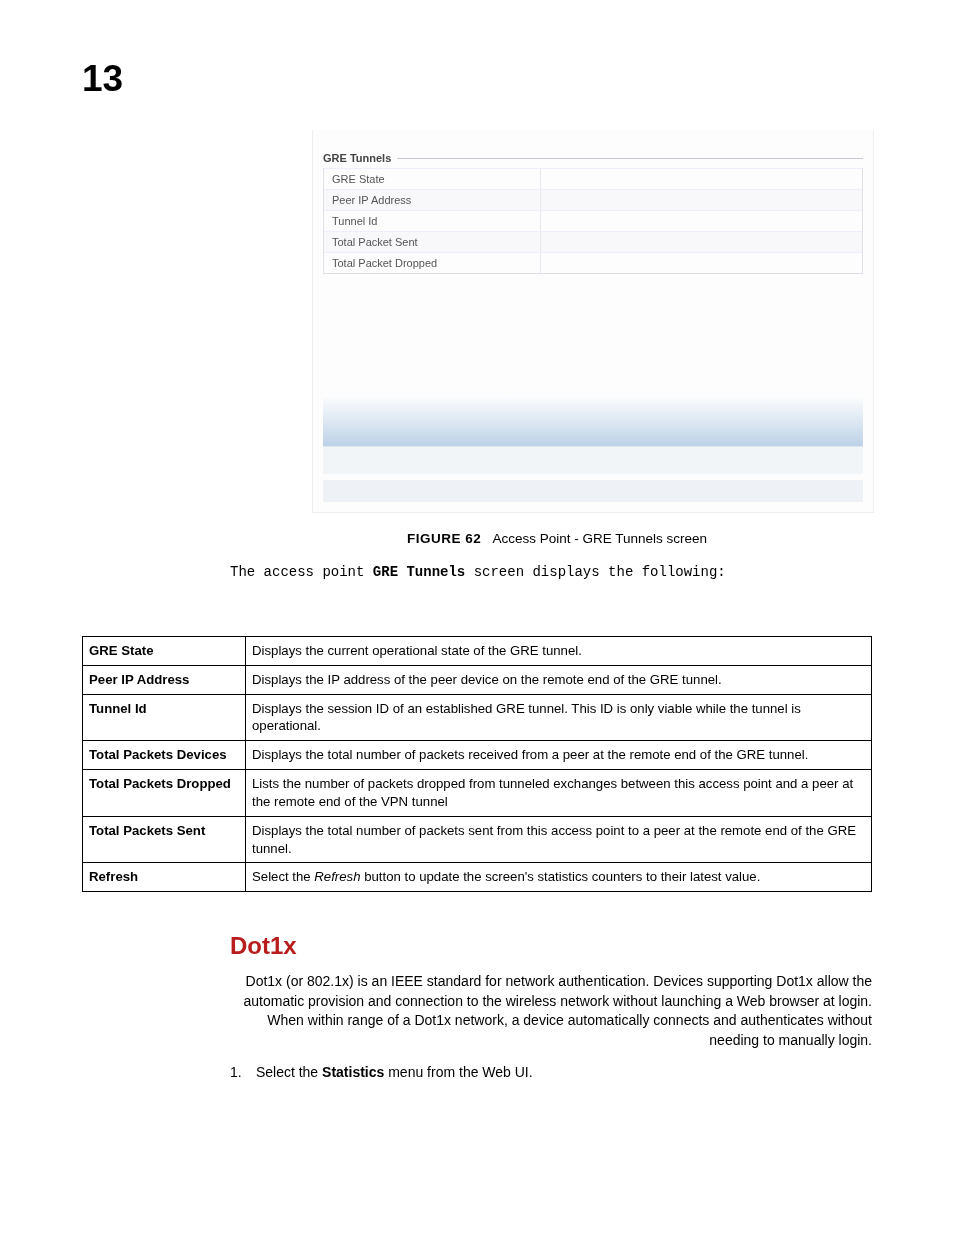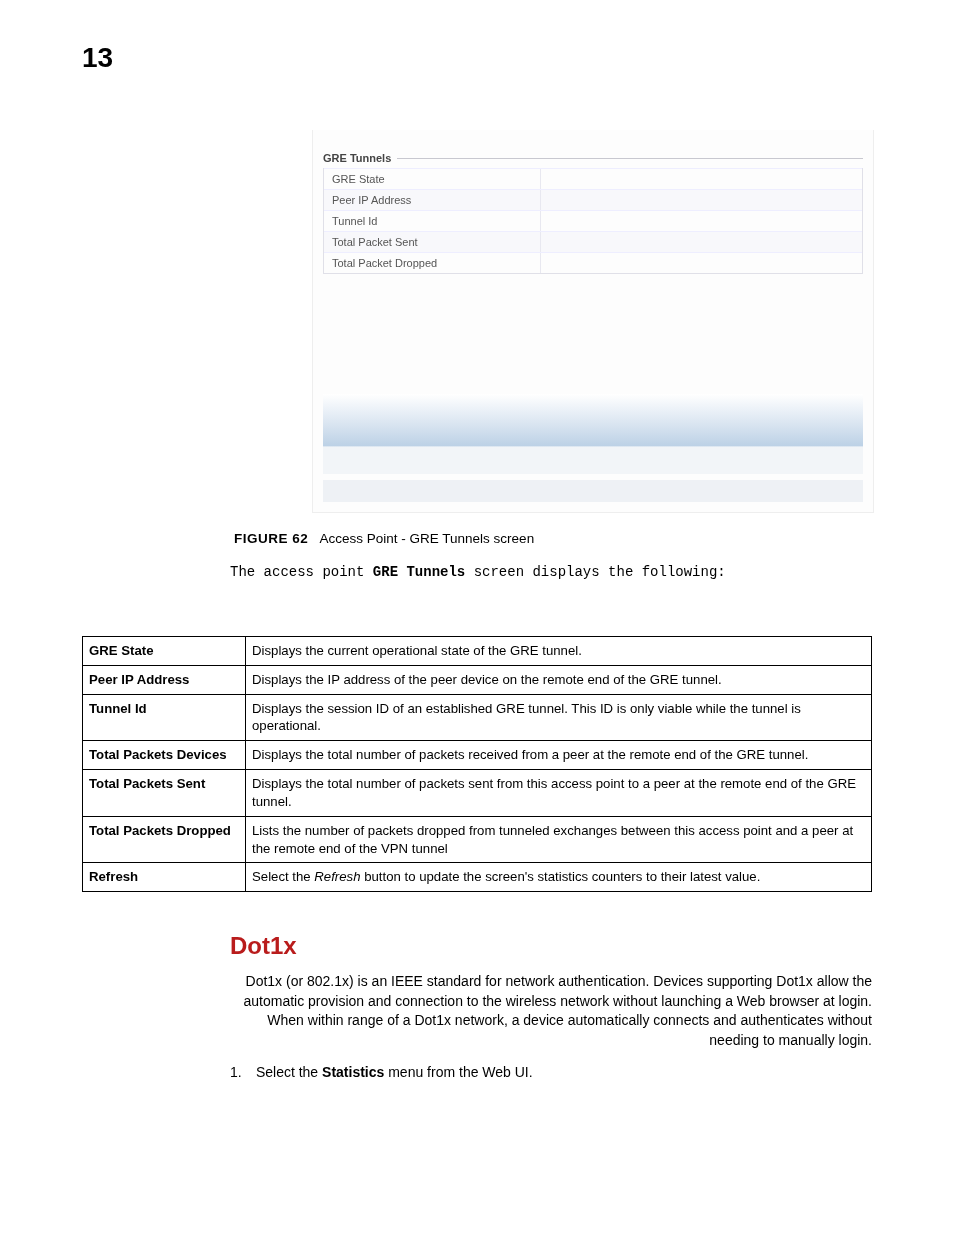--- a/index.html
+++ b/index.html
@@ -7,23 +7,23 @@
     padding: 0;
     background: #ffffff;
     font-family: Arial, Helvetica, sans-serif;
     width: 954px;
     height: 1235px;
     position: relative;
     color: #000;
   }
   .page-number {
     position: absolute;
-    top: 42px;
+    top: 58px;
     left: 82px;
-    font-size: 28px;
+    font-size: 37px;
     font-weight: bold;
   }
   .content-offset {
     position: absolute;
     left: 230px;
     top: 130px;
     width: 642px;
   }
   .screenshot-panel {
     width: 560px;
@@ -70,21 +70,22 @@
     background: linear-gradient(to bottom, #ffffff 0%, #d7e3f0 40%, #bcd1e6 65%, #f2f5f8 66%, #f2f5f8 100%);
   }
   .gradient-foot {
     margin: 0 10px 10px 10px;
     height: 22px;
     background: #eef1f5;
   }
   .figure-caption {
     margin-top: 18px;
     font-size: 13.5px;
-    margin-left: 4px;
+    margin-left: 12px;
+    text-align: center;
   }
   .figure-caption .fig-label { font-weight: bold; letter-spacing: 0.5px;}
   .intro-text {
     margin-top: 18px;
     font-size: 14px;
     font-family: Liberation Mono, monospace;
   }
   .def-table {
     position: absolute;
     left: 82px;
@@ -191,26 +192,26 @@
   </tr>
   <tr>
     <td class="term">Tunnel Id</td>
     <td>Displays the session ID of an established GRE tunnel. This ID is only viable while the tunnel is operational.</td>
   </tr>
   <tr>
     <td class="term">Total Packets Devices</td>
     <td>Displays the total number of packets received from a peer at the remote end of the GRE tunnel.</td>
   </tr>
   <tr>
+    <td class="term">Total Packets Dropped</td>
+    <td>Lists the number of packets dropped from tunneled exchanges between this access point and a peer at the remote end of the VPN tunnel</td>
+  </tr>
+  <tr>
     <td class="term">Total Packets Sent</td>
     <td>Displays the total number of packets sent from this access point to a peer at the remote end of the GRE tunnel.</td>
-  </tr>
-  <tr>
-    <td class="term">Total Packets Dropped</td>
-    <td>Lists the number of packets dropped from tunneled exchanges between this access point and a peer at the remote end of the VPN tunnel</td>
   </tr>
   <tr>
     <td class="term">Refresh</td>
     <td>
       <span>Select the </span><span class="italic-inline">Refresh</span><span> button to update the screen's statistics counters to their latest value.</span>
     </td>
   </tr>
 </tbody>
   </table>
 

